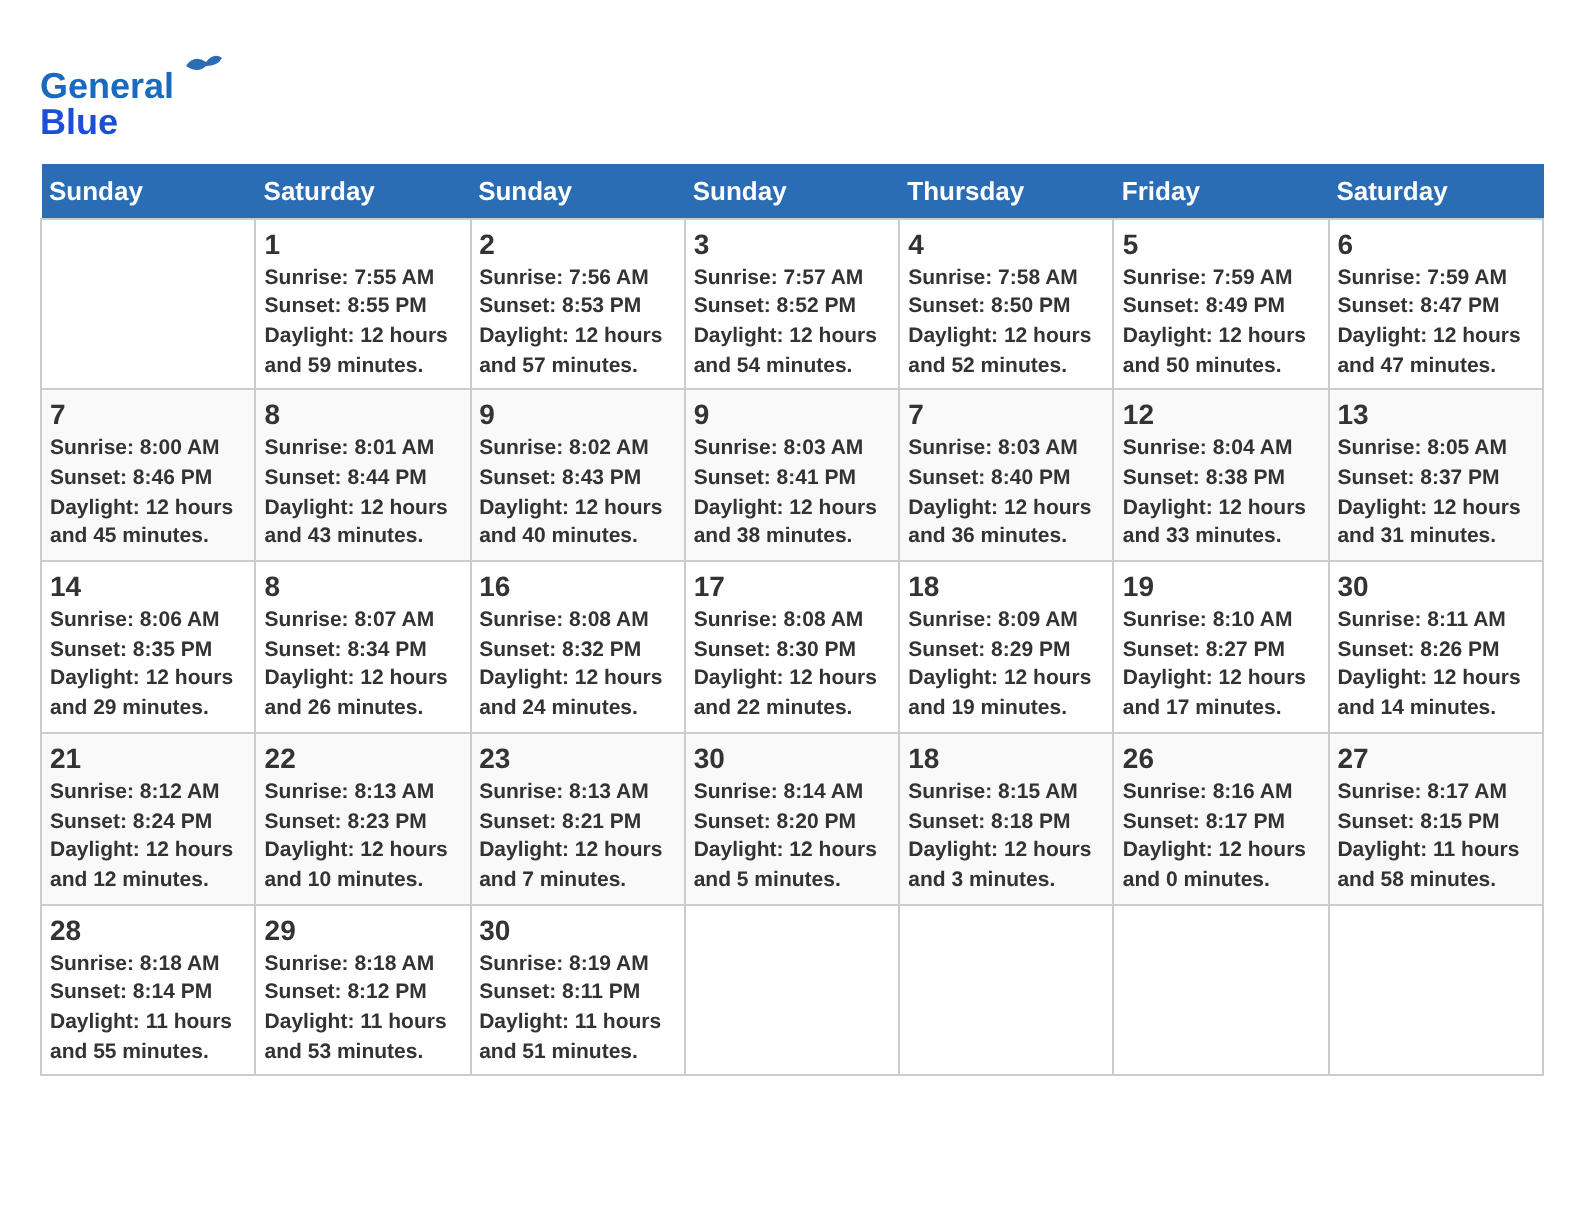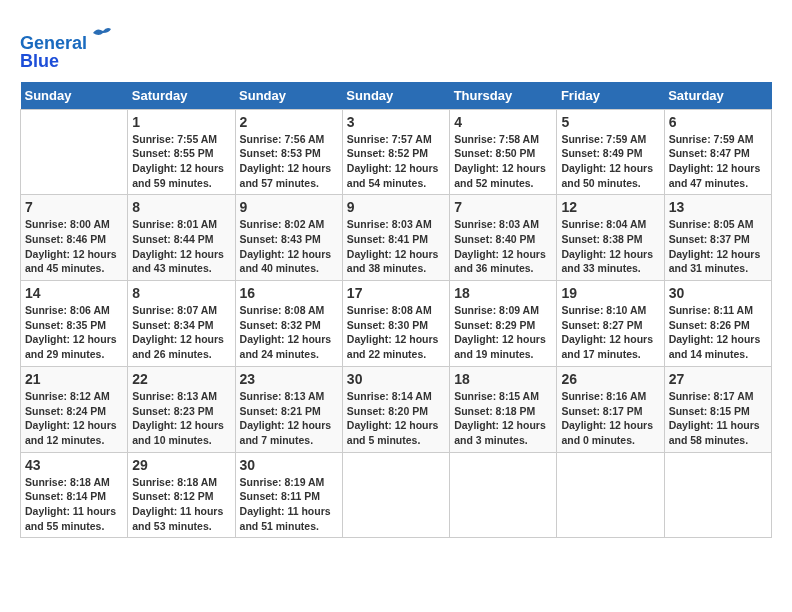--- a/index.html
+++ b/index.html
@@ -237,21 +237,21 @@
           <span class="day-number">26</span>
           <div class="day-info">Sunrise: 8:16 AM<br>Sunset: 8:17 PM<br>Daylight: 12 hours and 0 minutes.</div>
         </td>
         <td>
           <span class="day-number">27</span>
           <div class="day-info">Sunrise: 8:17 AM<br>Sunset: 8:15 PM<br>Daylight: 11 hours and 58 minutes.</div>
         </td>
       </tr>
       <tr>
         <td>
-          <span class="day-number">43</span>
+          <span class="day-number">28</span>
           <div class="day-info">Sunrise: 8:18 AM<br>Sunset: 8:14 PM<br>Daylight: 11 hours and 55 minutes.</div>
         </td>
         <td>
           <span class="day-number">29</span>
           <div class="day-info">Sunrise: 8:18 AM<br>Sunset: 8:12 PM<br>Daylight: 11 hours and 53 minutes.</div>
         </td>
         <td>
           <span class="day-number">30</span>
           <div class="day-info">Sunrise: 8:19 AM<br>Sunset: 8:11 PM<br>Daylight: 11 hours and 51 minutes.</div>
         </td>

